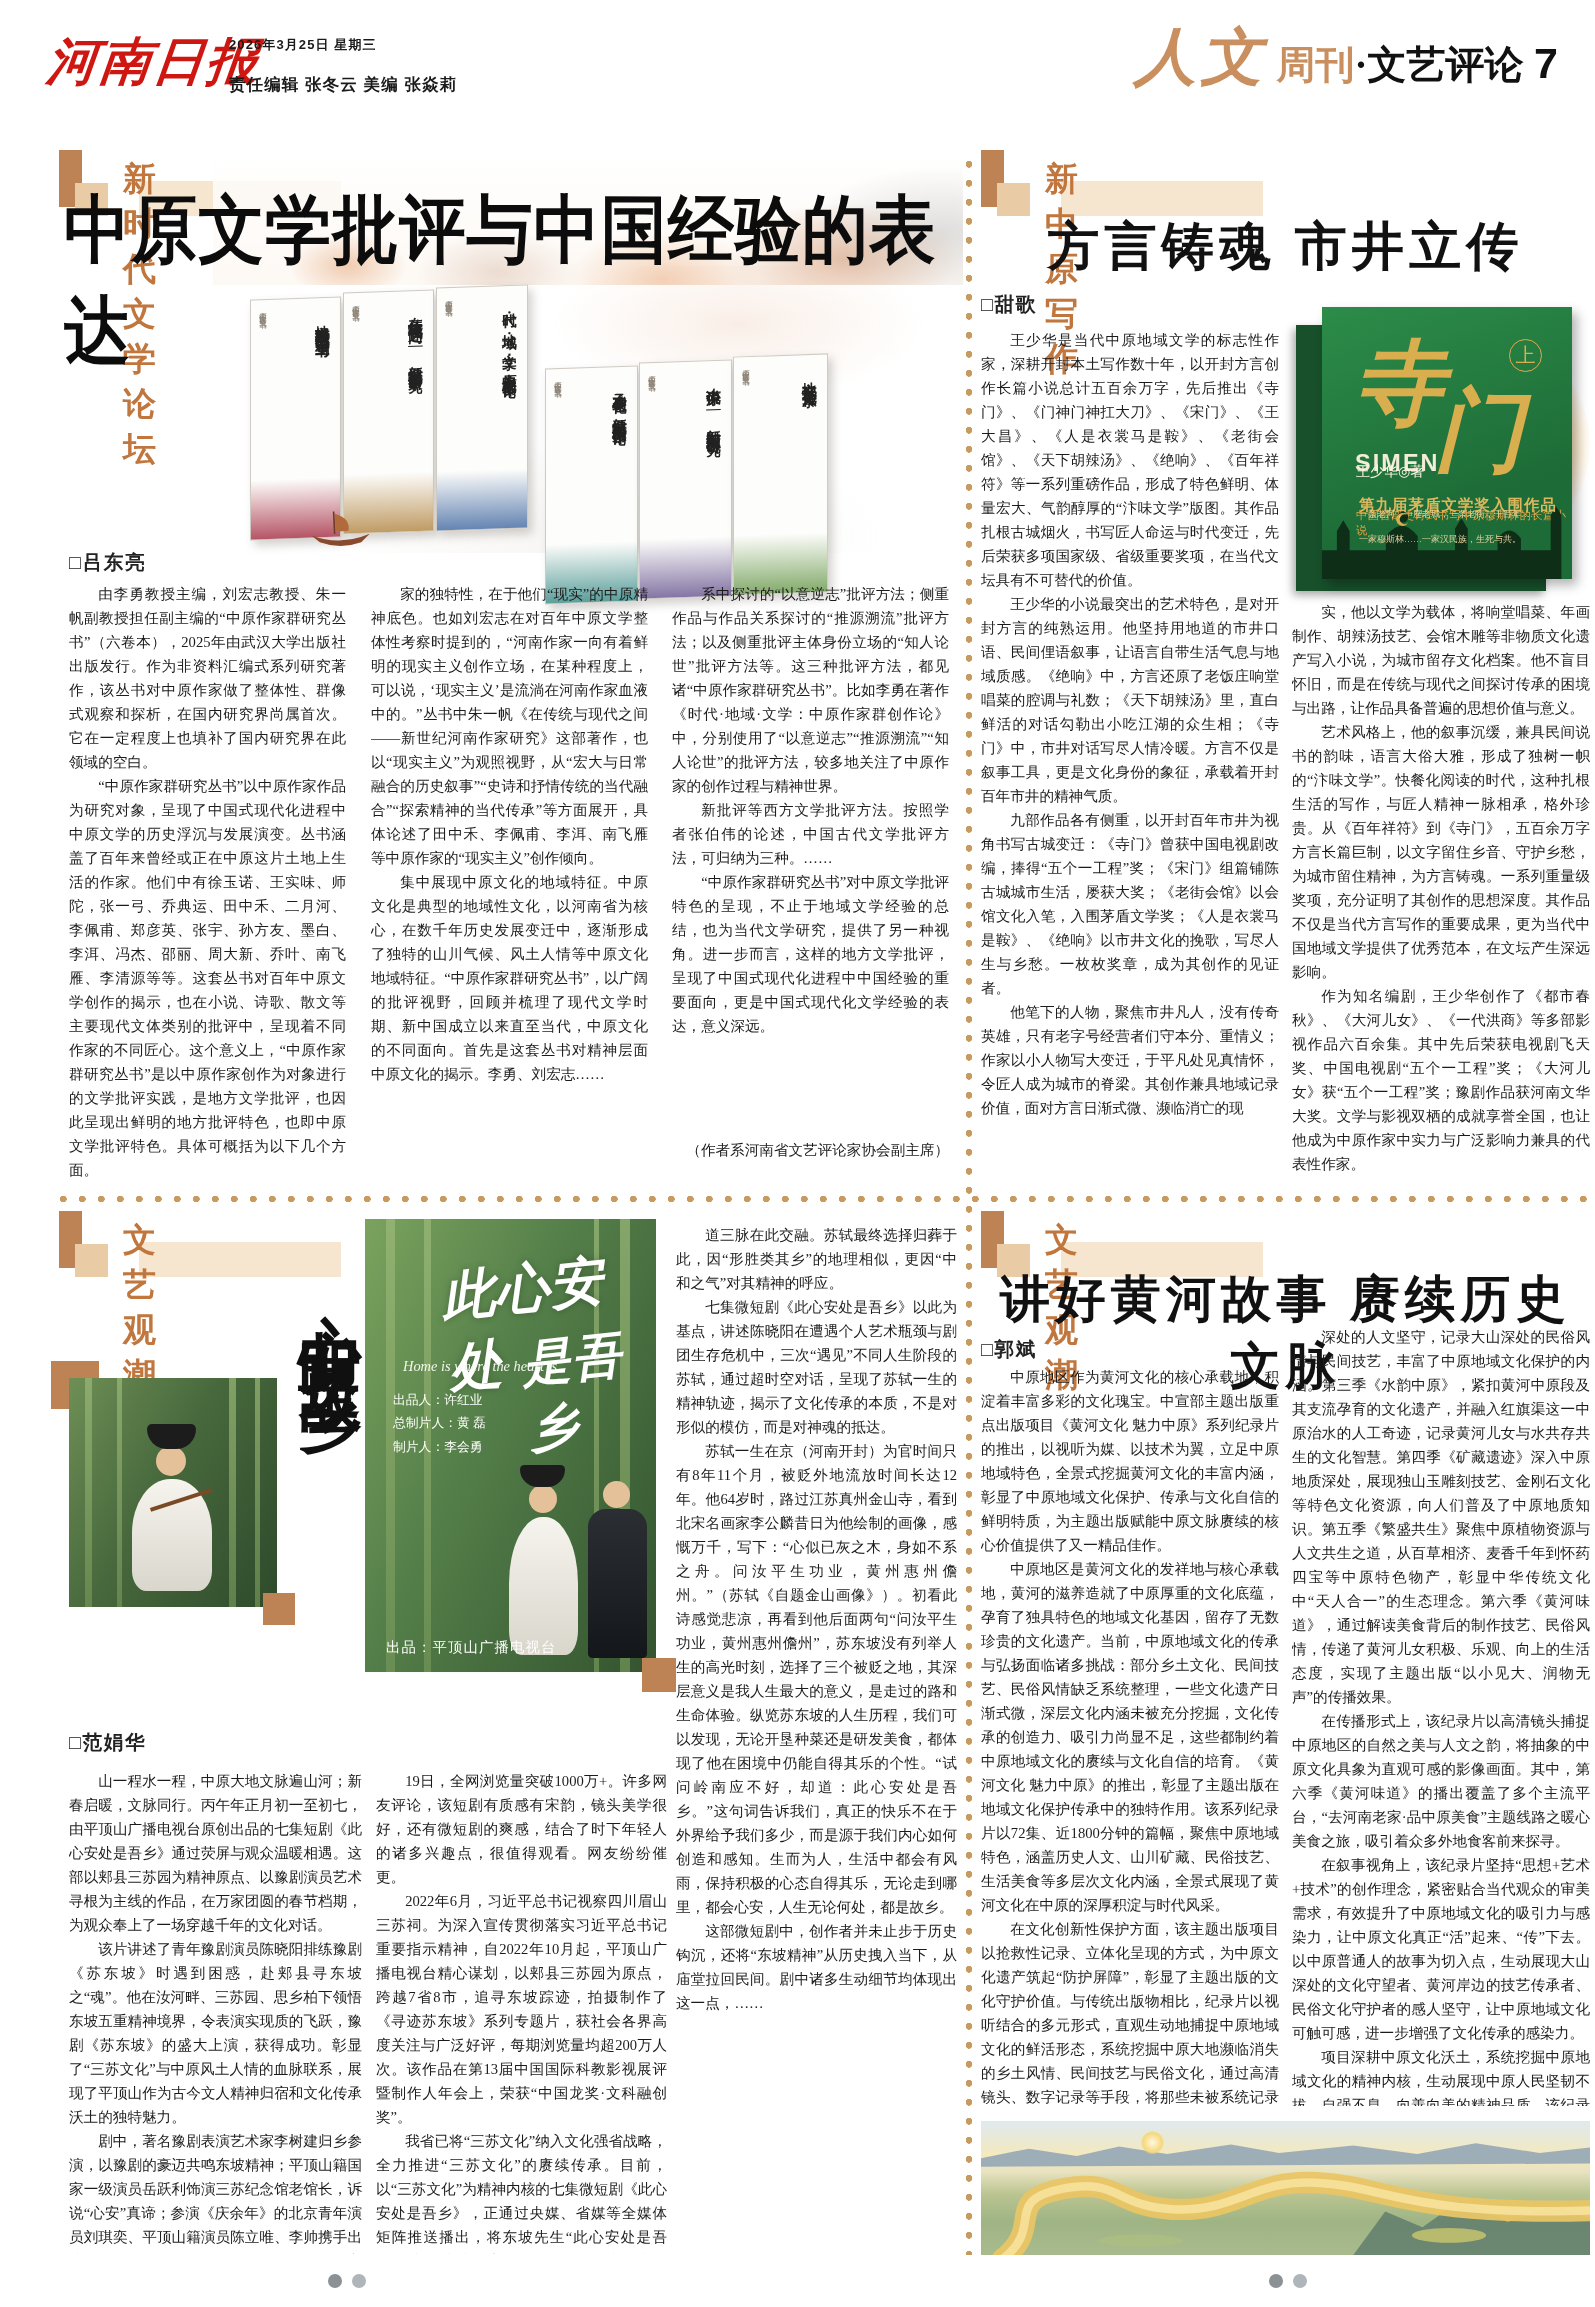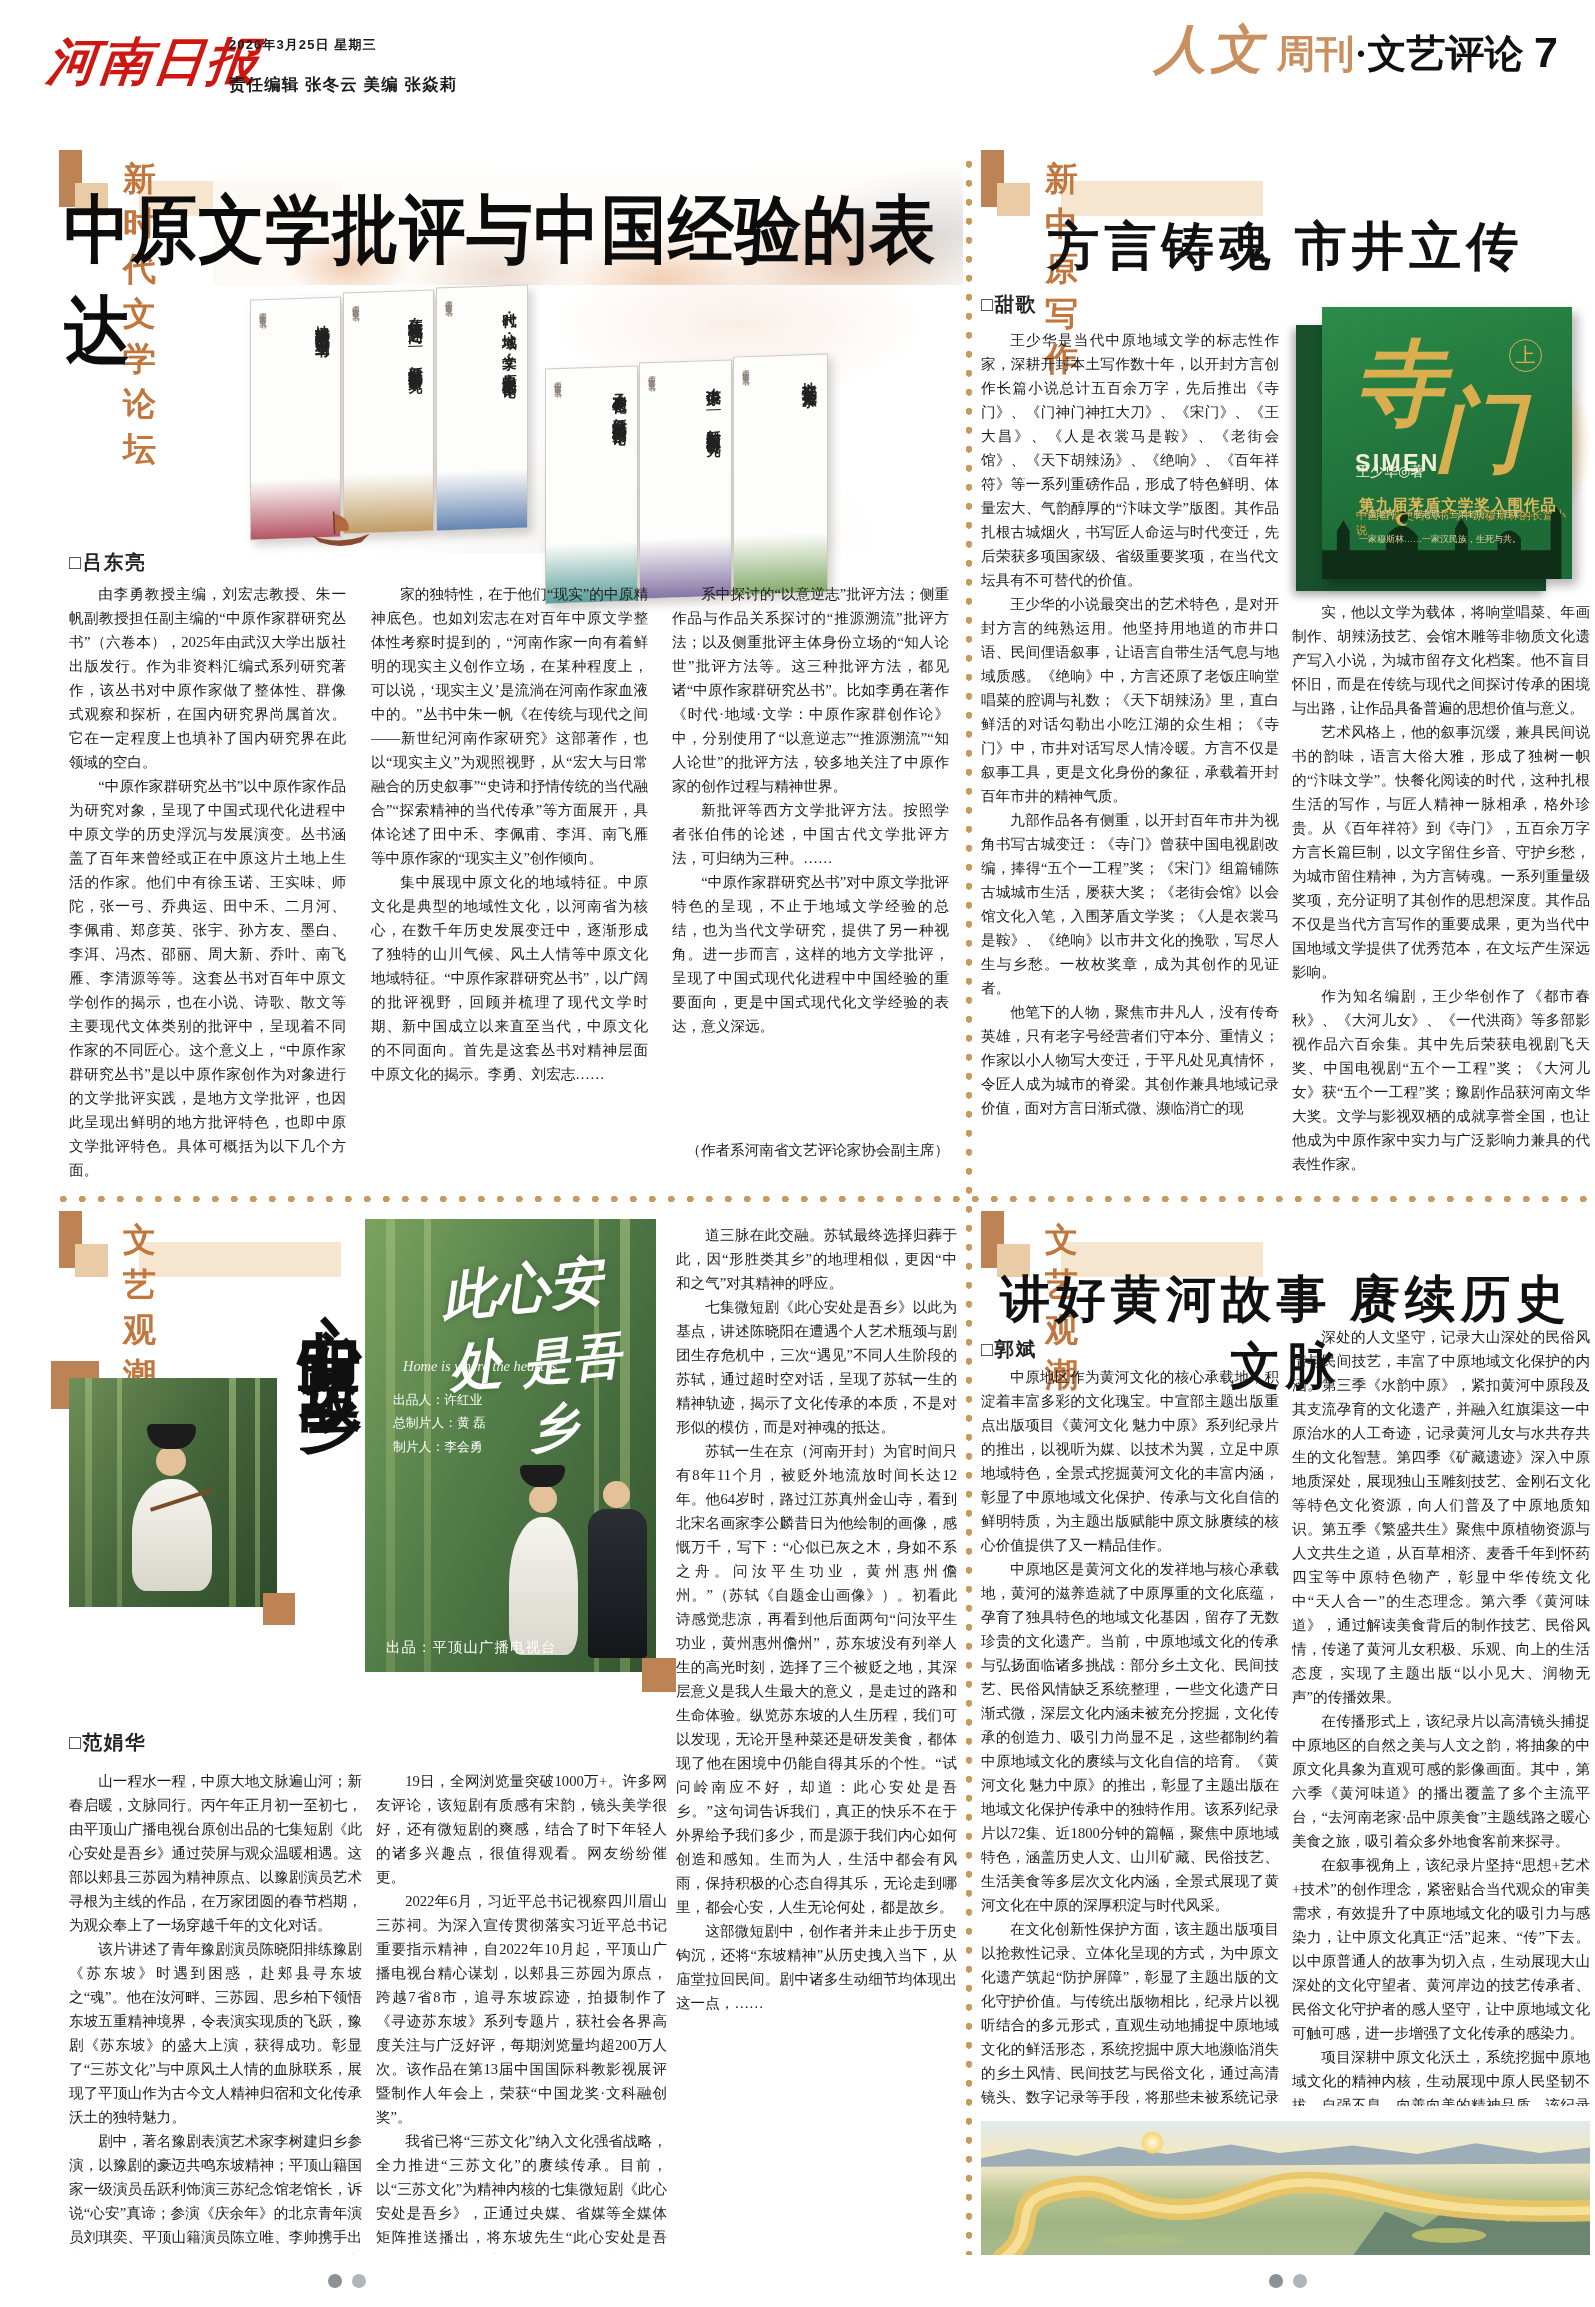--- a/index.html
+++ b/index.html
@@ -7,21 +7,21 @@
     position:relative;width:1595px;height:2307px;background:#ffffff;
     font-family:"Liberation Serif","DejaVu Serif",serif;color:#1a1a1a;overflow:hidden;
   }
   
   .logo{position:absolute;left:47px;top:28px;font-size:51px;font-weight:700;font-style:italic;
         color:#cf1712;letter-spacing:2.1px;transform:skewX(-6deg);}
   .dateblock{position:absolute;left:229px;top:36px;font-family:"Liberation Sans",sans-serif;}
   .dateline{font-size:13px;font-weight:700;letter-spacing:1.1px;}
   .editorline{font-size:16.5px;font-weight:700;margin-top:20px;letter-spacing:1.1px;}
   .brand{position:absolute;right:37px;top:15px;display:flex;align-items:baseline;}
-  .brand .renwen{font-size:52px;font-weight:700;font-style:italic;color:#c98f5e;letter-spacing:4.3px;}
+  .brand .renwen{font-size:62px;font-weight:700;font-style:italic;color:#c98f5e;letter-spacing:4.3px;}
   .brand .zhoukan{font-size:39px;font-weight:700;color:#c98f5e;margin-left:9.6px;text-align:center;}
   .brand .section-name{font-size:39px;font-weight:700;color:#111;}
   .brand .pageno{font-size:43px;font-weight:700;color:#111;margin-left:10.6px;font-family:"Liberation Sans",sans-serif;}
   
   .vdots{position:absolute;left:966px;top:160px;width:6.4px;height:2095px;
      background-image:radial-gradient(circle at 3.2px 4.3px,#c79a5f 3.2px,transparent 3.7px);
      background-size:6.4px 19px;background-repeat:repeat-y;}
   .hdots{position:absolute;left:59px;top:1196px;width:1532px;height:6.4px;
      background-image:radial-gradient(circle at 4.3px 3.2px,#c79a5f 3.2px,transparent 3.7px);
      background-size:19px 6.4px;background-repeat:repeat-x;}

